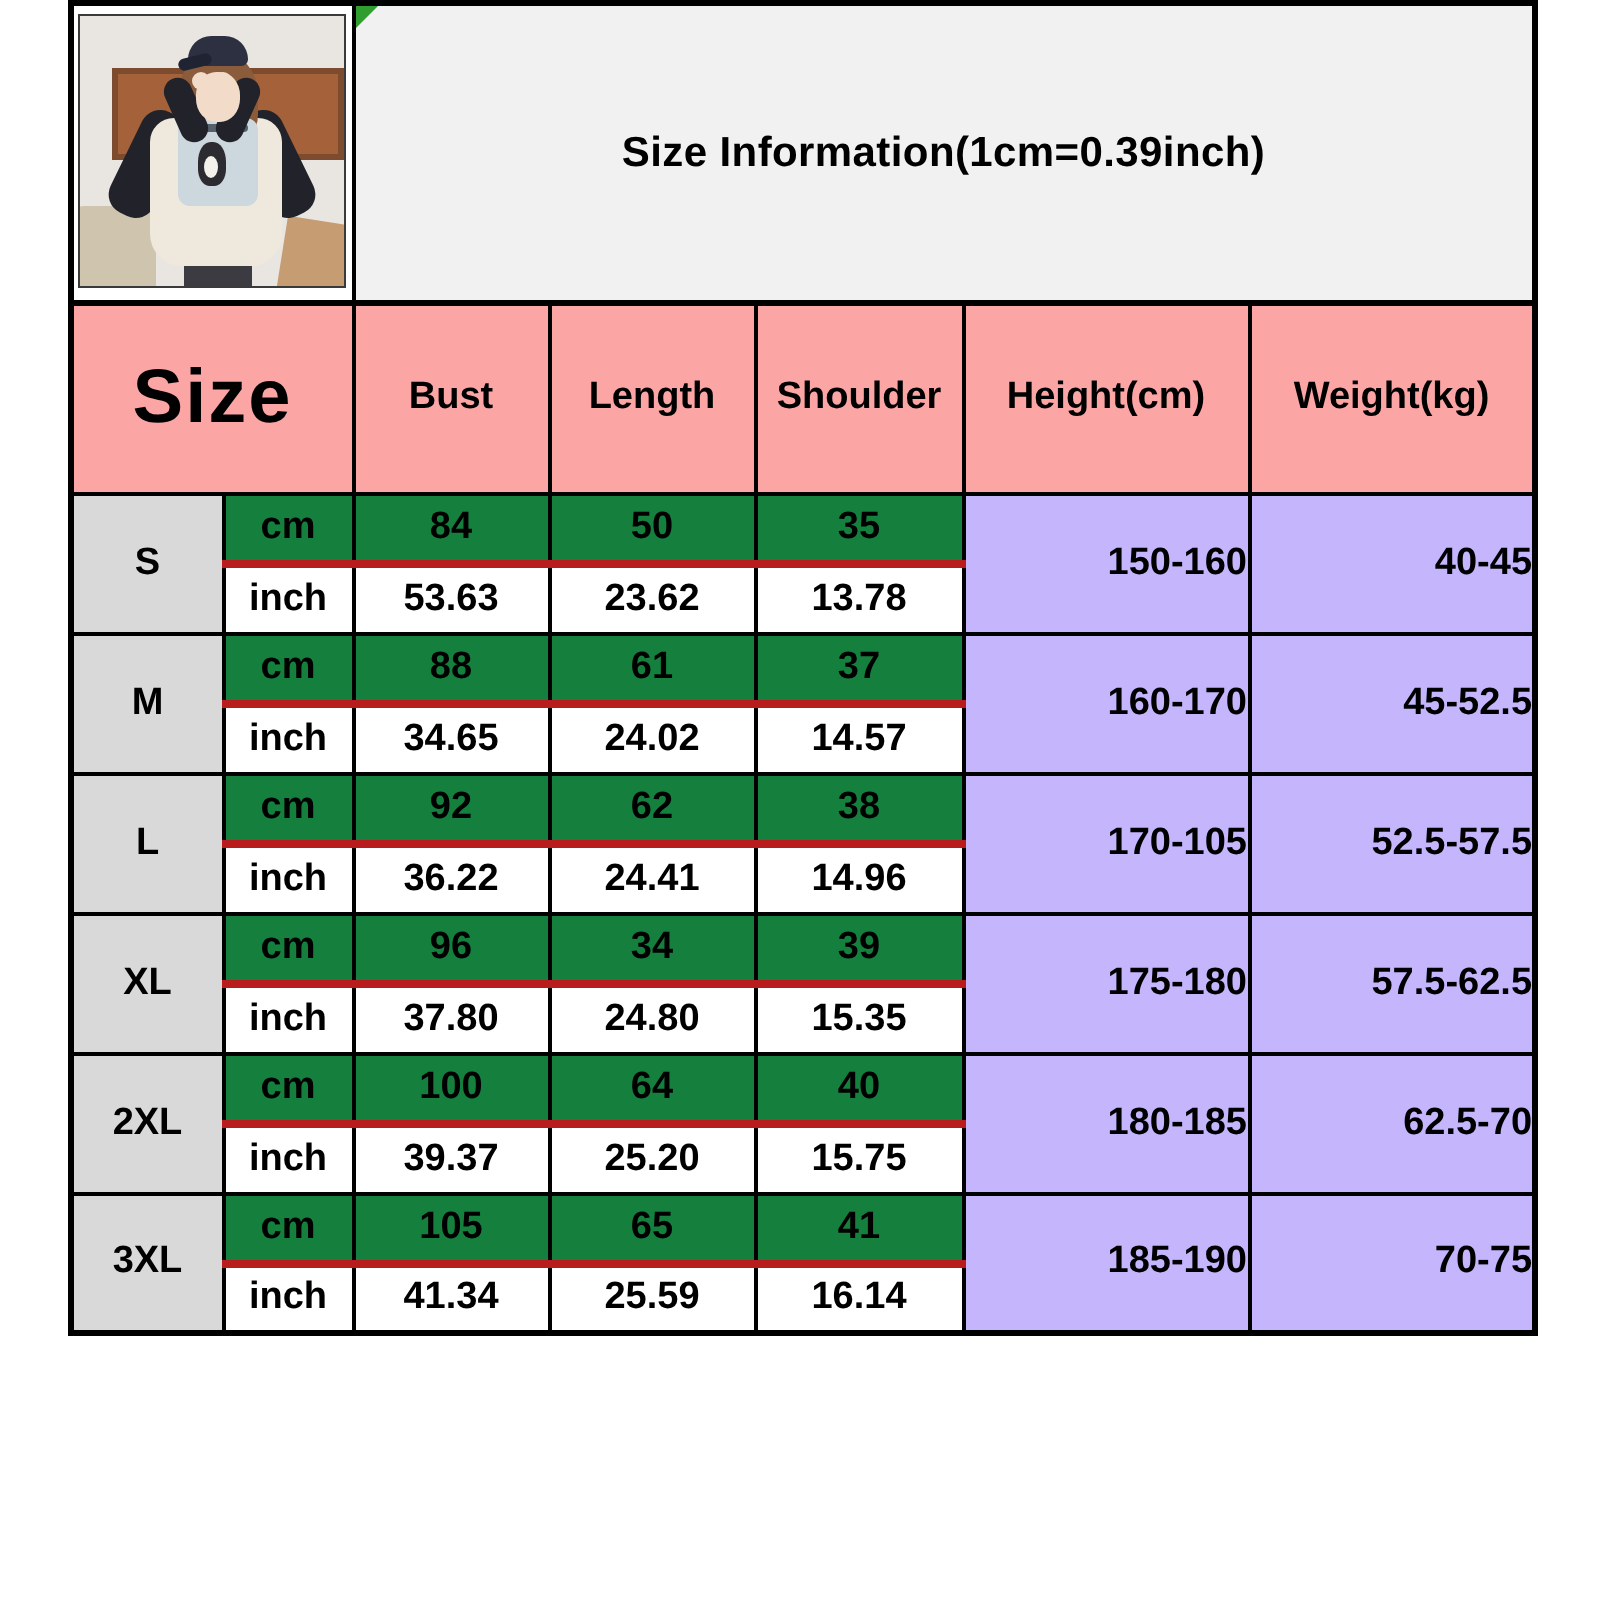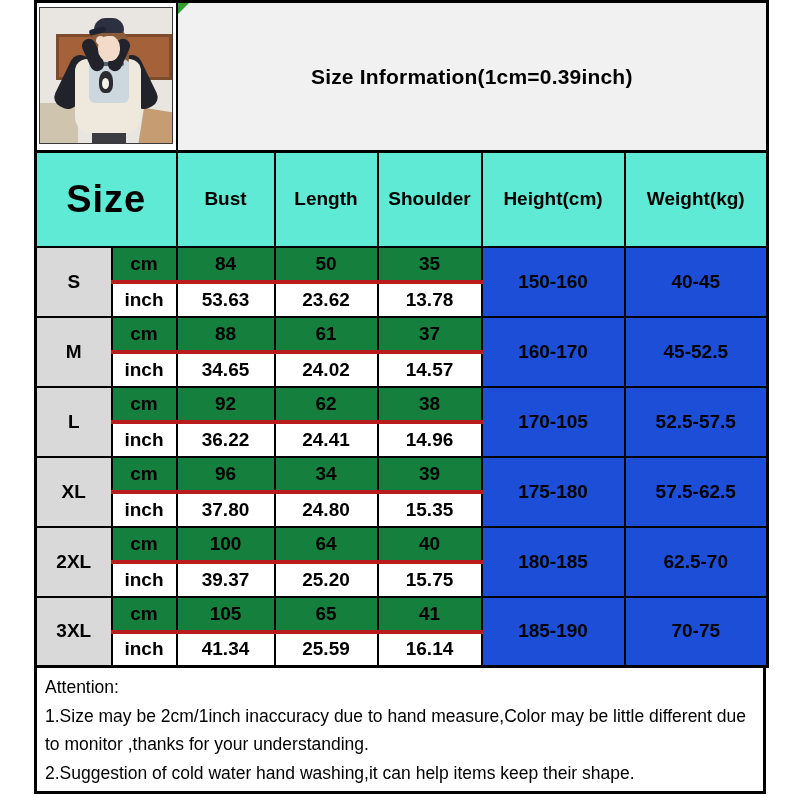--- a/index.html
+++ b/index.html
@@ -12,30 +12,30 @@
   td { border:2px solid #000; text-align:center; vertical-align:middle; overflow:hidden; }
 
   
   td.photo-cell { height:150px; background:#fff; border-bottom:3px solid #000; vertical-align:top; }
   td.title-cell { background:#f1f1f1; border-bottom:3px solid #000; position:relative;
                   font-weight:bold; font-size:21px; letter-spacing:0.2px; }
   .corner-marker { position:absolute; top:0; left:0; width:0; height:0;
                    border-top:11px solid #2f9e2f; border-right:11px solid transparent; }
 
   
-  td.hdr { height:95px; background:#5eead4; font-weight:bold; font-size:19px; }
+  td.hdr { height:95px; background:#fca5a5; font-weight:bold; font-size:19px; }
   td.size-hdr { font-size:38px; letter-spacing:1px; }
 
   
   tr.sub-row td { height:35px; font-weight:bold; font-size:19px; }
   td.size-label { background:#d9d9d9; font-size:20px; }
   tr.cm-row td { border-bottom:1px solid #000; }
   tr.inch-row td { border-top:4px solid #b91c1c; background:#ffffff; }
   tr.cm-row td.unit, tr.cm-row td.val { background:#15803d; }
-  td.range { background:#1d4ed8; }
+  td.range { background:#c4b5fd;text-align:right; }
 
   
   .attention { width:732px; height:126px; border:3px solid #000; border-top:none;
                padding:5px 8px 0 8px; font-size:17.5px; line-height:1.64; text-align:left;
                background:#fff; }
   .attention p { margin:0; }
 
   
   .photo { position:relative; width:134px; height:137px; margin:4px auto 0 auto;
            background:#e9e6e2; border:1px solid #3a3a3a; overflow:hidden; }
@@ -223,20 +223,15 @@
   </tr>
   <tr class="sub-row inch-row">
     <td class="unit">inch</td>
     <td class="val">41.34</td>
     <td class="val">25.59</td>
     <td class="val">16.14</td>
   </tr>
 </tbody>
     </table>
 
-    <div class="attention">
-      <p>Attention:</p>
-      <p>1.Size may be 2cm/1inch inaccuracy due to hand measure,Color may be little different due to monitor ,thanks for your understanding.</p>
-      <p>2.Suggestion of cold water hand washing,it can help items keep their shape.</p>
-    </div>
 
   </div>
 </div>
 
 </body></html>

